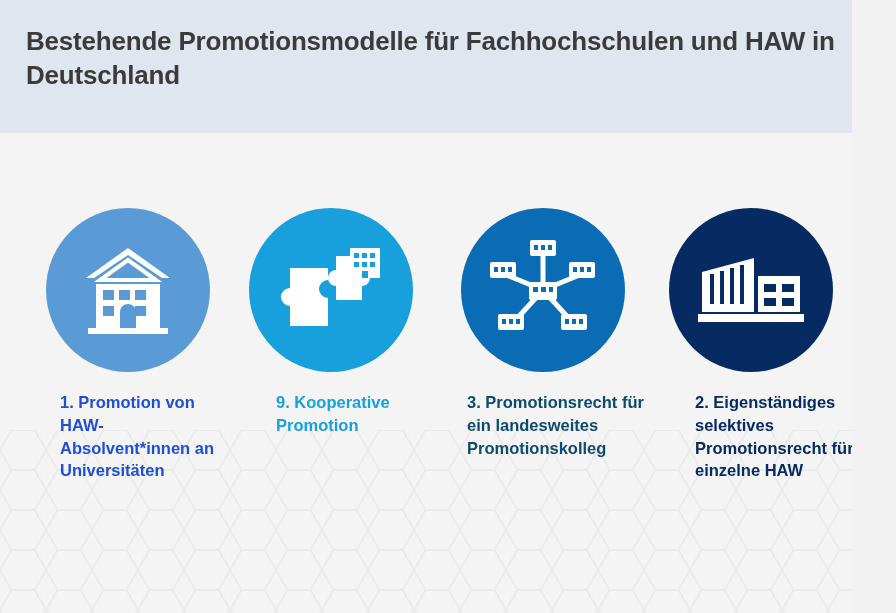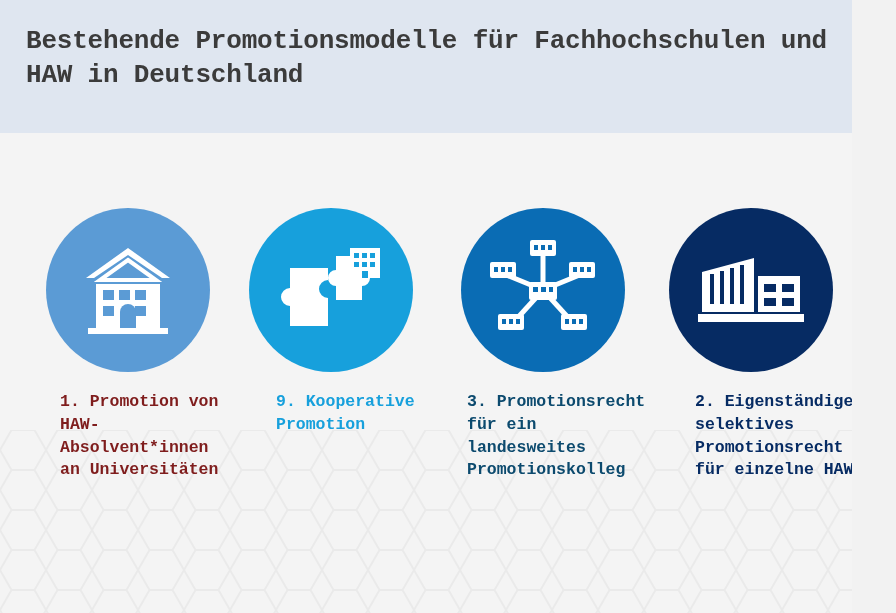--- a/index.html
+++ b/index.html
@@ -12,21 +12,20 @@
     background: #f2f2f2;
     font-family: "Liberation Sans", sans-serif;
     overflow: hidden;
   }
   .infographic {
     position: relative;
     width: 852px;
     height: 613px;
     background: #f4f4f4;
     overflow: hidden;
-    font-family: Liberation Mono, monospace;
   }
   
   .hex-bg {
     position: absolute;
     left: 0;
     top: 430px;
     width: 896px;
     height: 183px;
     opacity: 0.55;
     pointer-events: none;
@@ -83,21 +82,21 @@
   .col-4 .circle { left: 24px; background: #062b63; }
 
   .caption {
     position: absolute;
     top: 258px;
     width: 200px;
     font-size: 16.5px;
     line-height: 1.38;
     font-weight: bold;
   }
-  .col-1 .caption { left: 38px; color: #7f1d1d; width: 168px; }
+  .col-1 .caption { left: 38px; color: #1d4ed8; width: 168px; }
   .col-2 .caption { left: 53px; color: #17a0dc; width: 175px; }
   .col-3 .caption { left: 29px; color: #0c4a6e; width: 190px; }
   .col-4 .caption { left: 50px; color: #062b63; width: 180px; }
 
   .footer {
     position: absolute;
     left: 0;
     bottom: 0;
     width: 896px;
     height: 44px;

